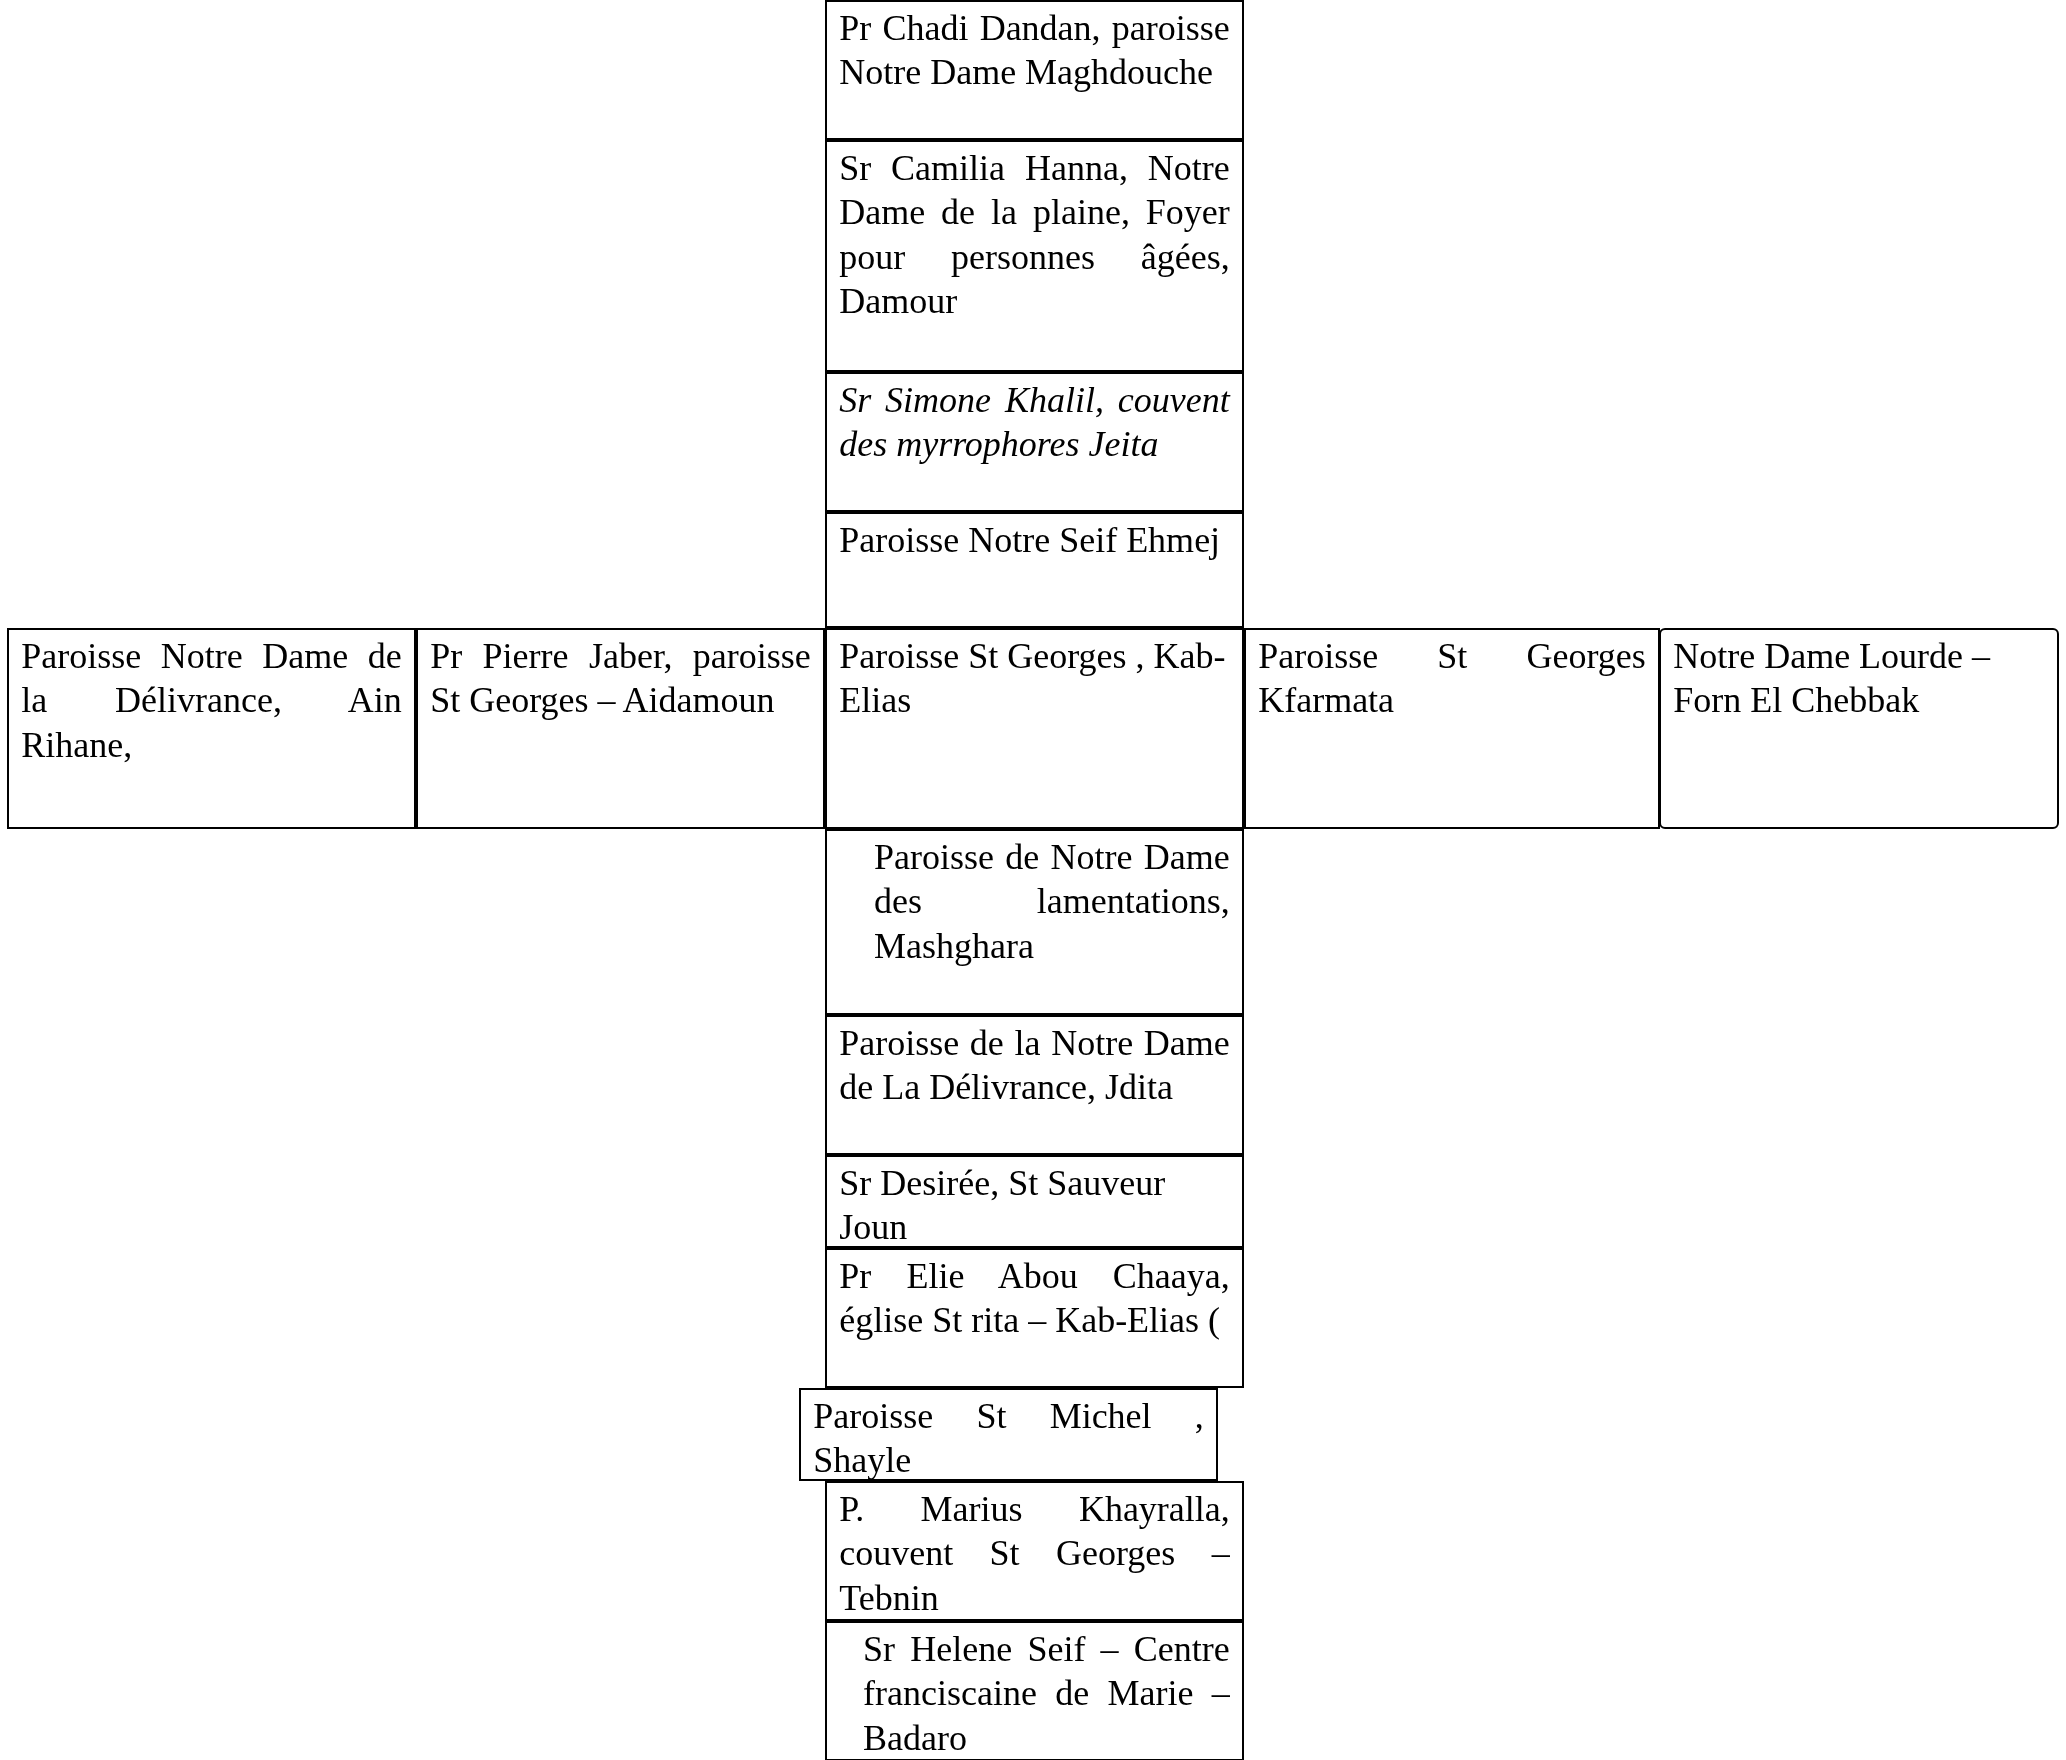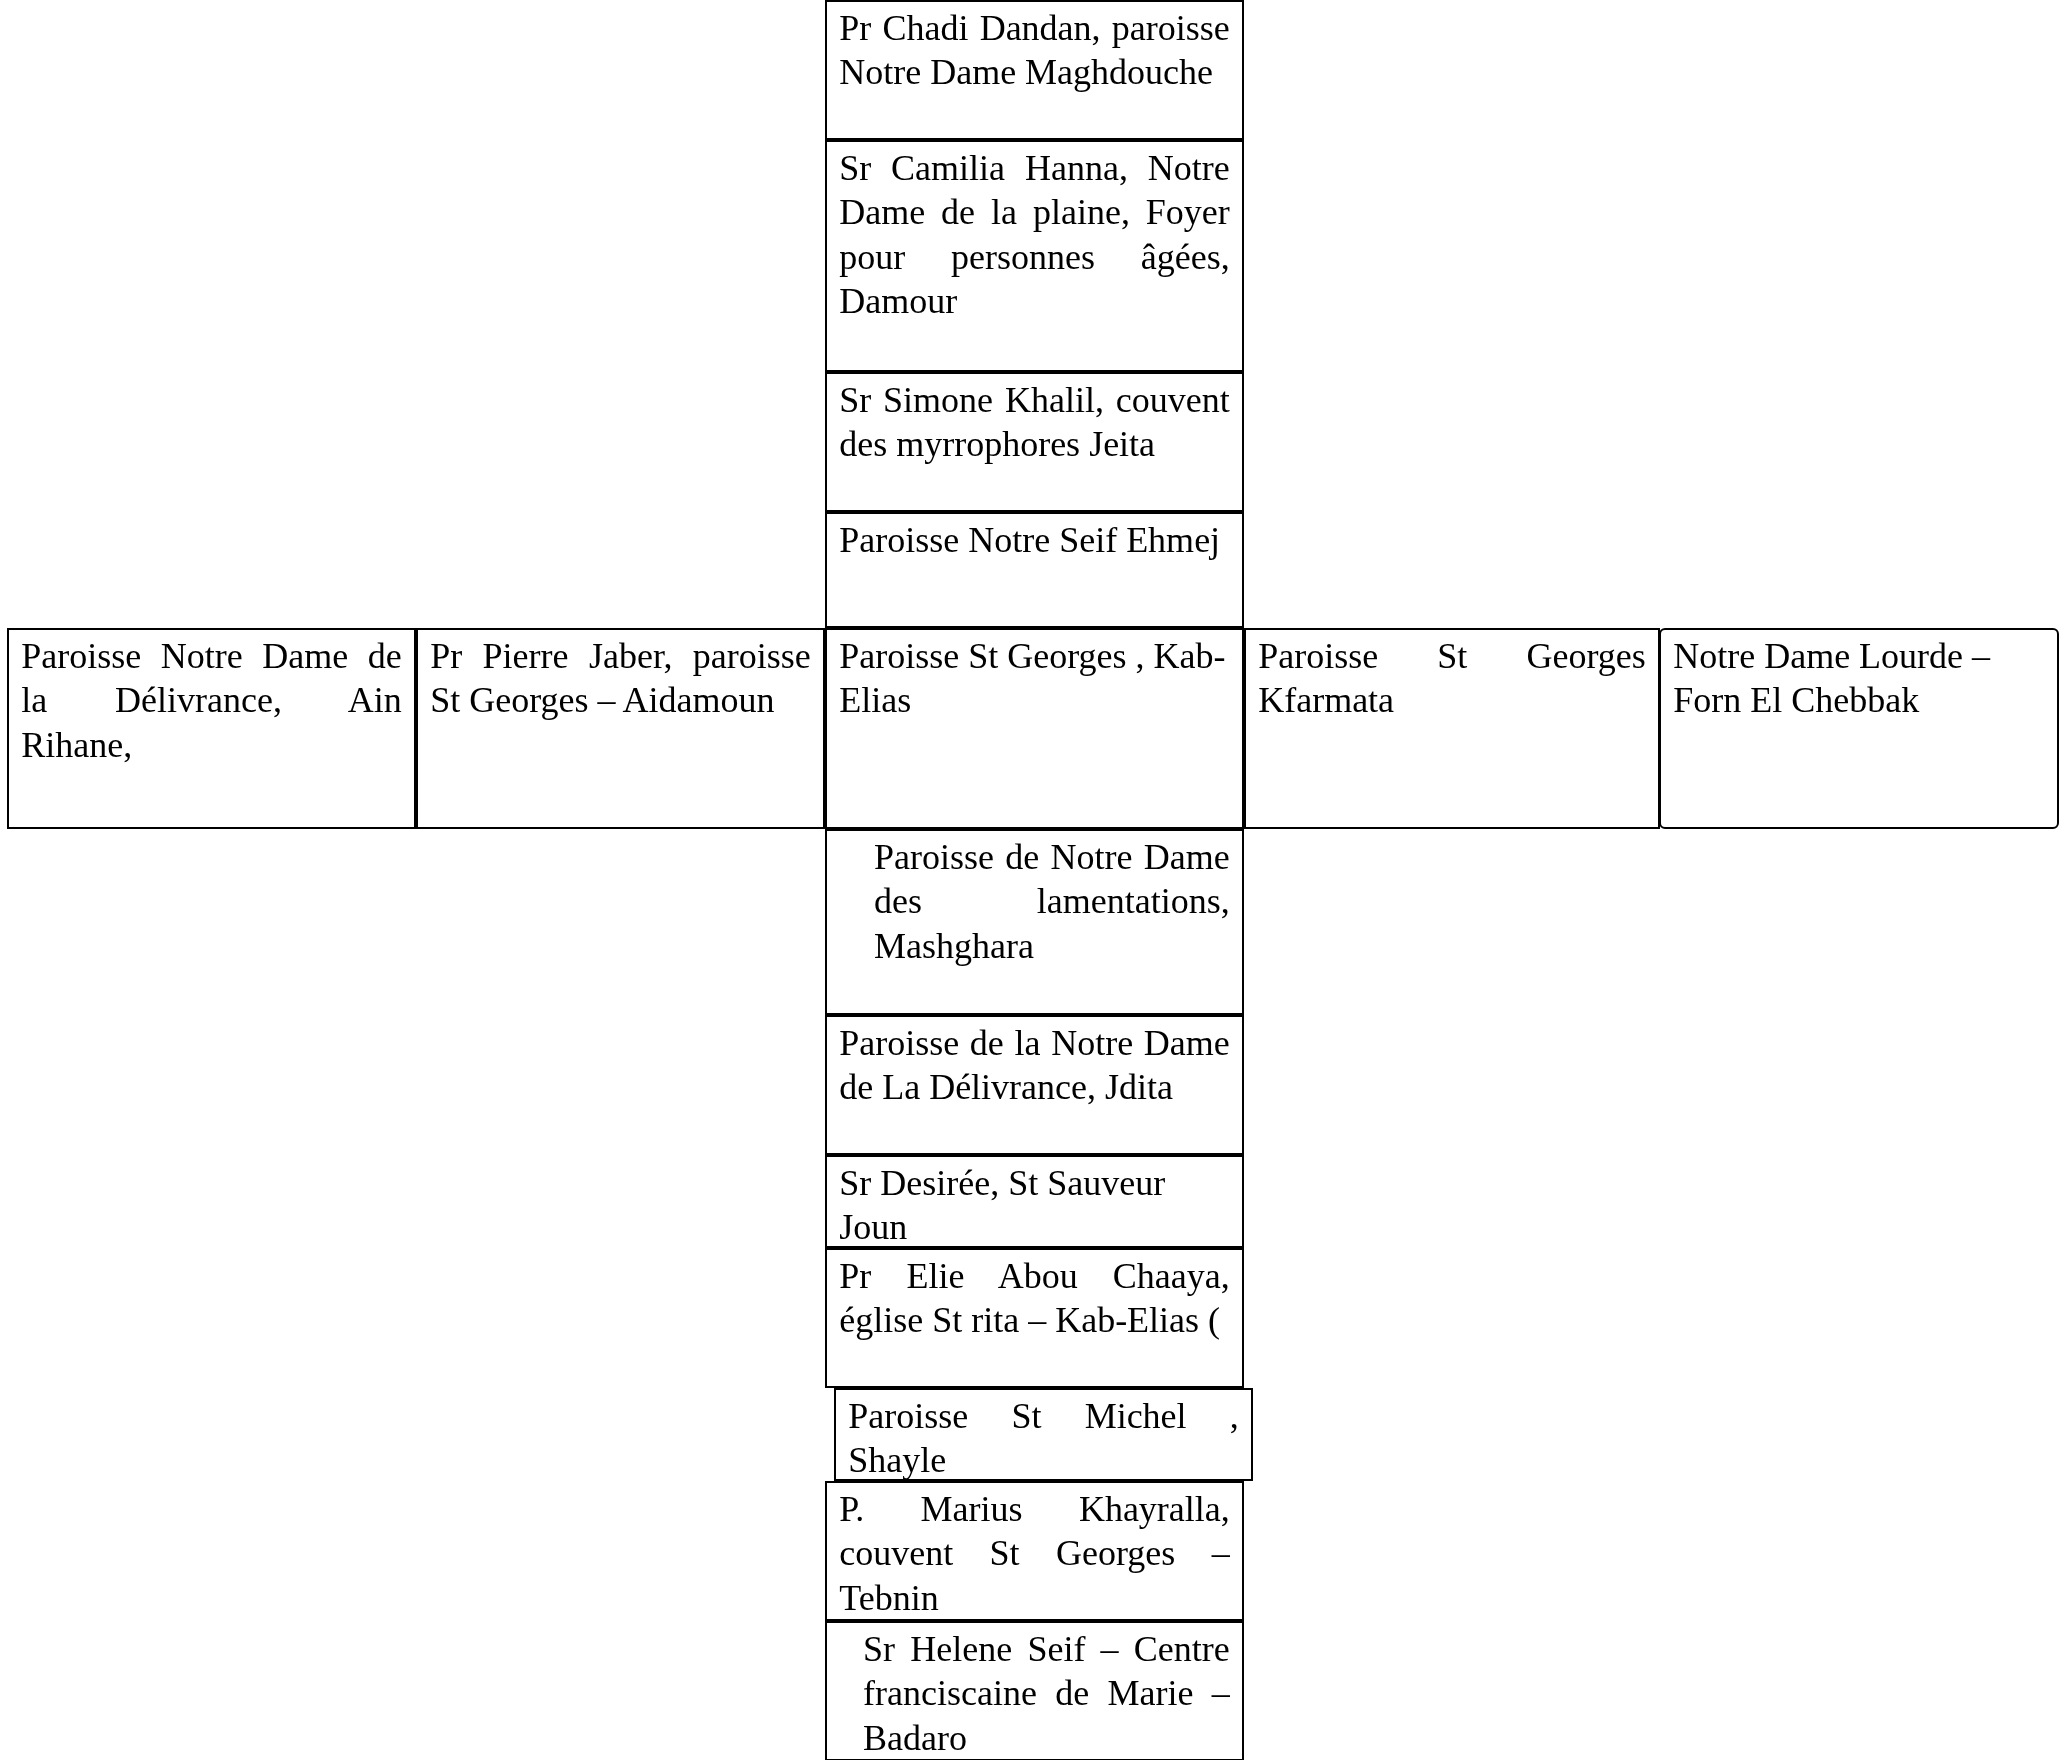--- a/index.html
+++ b/index.html
@@ -60,21 +60,21 @@
 <div class="page">
 
   <div class="cell just" style="left:825px; top:0px; width:419px; height:140px;">
     <span class="txt">Pr Chadi Dandan, paroisse Notre Dame Maghdouche</span>
   </div>
 
   <div class="cell just" style="left:825px; top:140px; width:419px; height:232px;">
     <span class="txt">Sr Camilia Hanna, Notre Dame de la plaine, Foyer pour personnes âgées, Damour</span>
   </div>
 
-  <div class="cell just" style="left:825px; top:372px; width:419px; height:140px;">
+  <div class="cell just" style="left:825px; top:372px; width:419px; height:140px;font-style:italic;">
     <span class="txt">Sr Simone Khalil, couvent des myrrophores Jeita</span>
   </div>
 
   <div class="cell just" style="left:825px; top:512px; width:419px; height:116px;">
     <span class="txt">Paroisse Notre Seif Ehmej</span>
   </div>
 
   <div class="cell just" style="left:7px; top:628px; width:409px; height:201px;">
     <span class="txt">Paroisse Notre Dame de la Délivrance, Ain Rihane,</span>
   </div>
@@ -104,21 +104,21 @@
   </div>
 
   <div class="cell left" style="left:825px; top:1155px; width:419px; height:93px;">
     <span class="txt">Sr Desirée, St Sauveur Joun</span>
   </div>
 
   <div class="cell just" style="left:825px; top:1248px; width:419px; height:140px;">
     <span class="txt">Pr Elie Abou Chaaya, église St rita – Kab-Elias (</span>
   </div>
 
-  <div class="cell just" style="left:834px; top:1388px; width:419px; height:93px;">
+  <div class="cell just" style="left:799px; top:1388px; width:419px; height:93px;">
     <span class="txt">Paroisse St Michel , Shayle</span>
   </div>
 
   <div class="cell just" style="left:825px; top:1481px; width:419px; height:140px;">
     <span class="txt">P. Marius Khayralla, couvent St Georges – Tebnin</span>
   </div>
 
   <div class="cell just" style="left:825px; top:1621px; width:419px; height:140px;padding-left:36px;">
     <span class="txt">Sr Helene Seif – Centre franciscaine de Marie – Badaro</span>
   </div>

